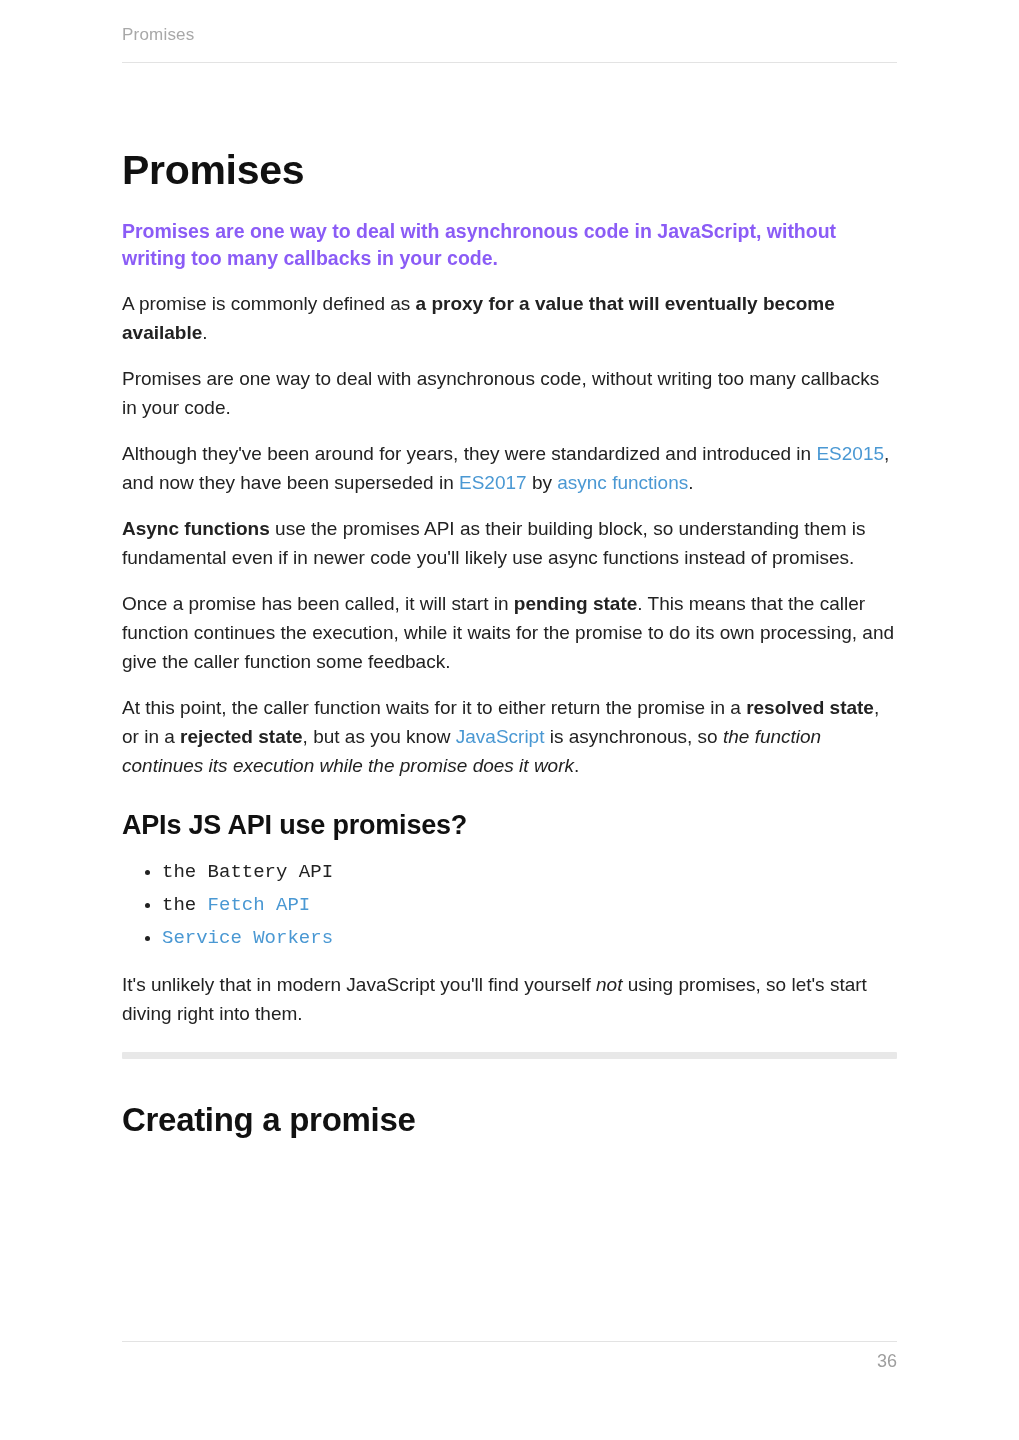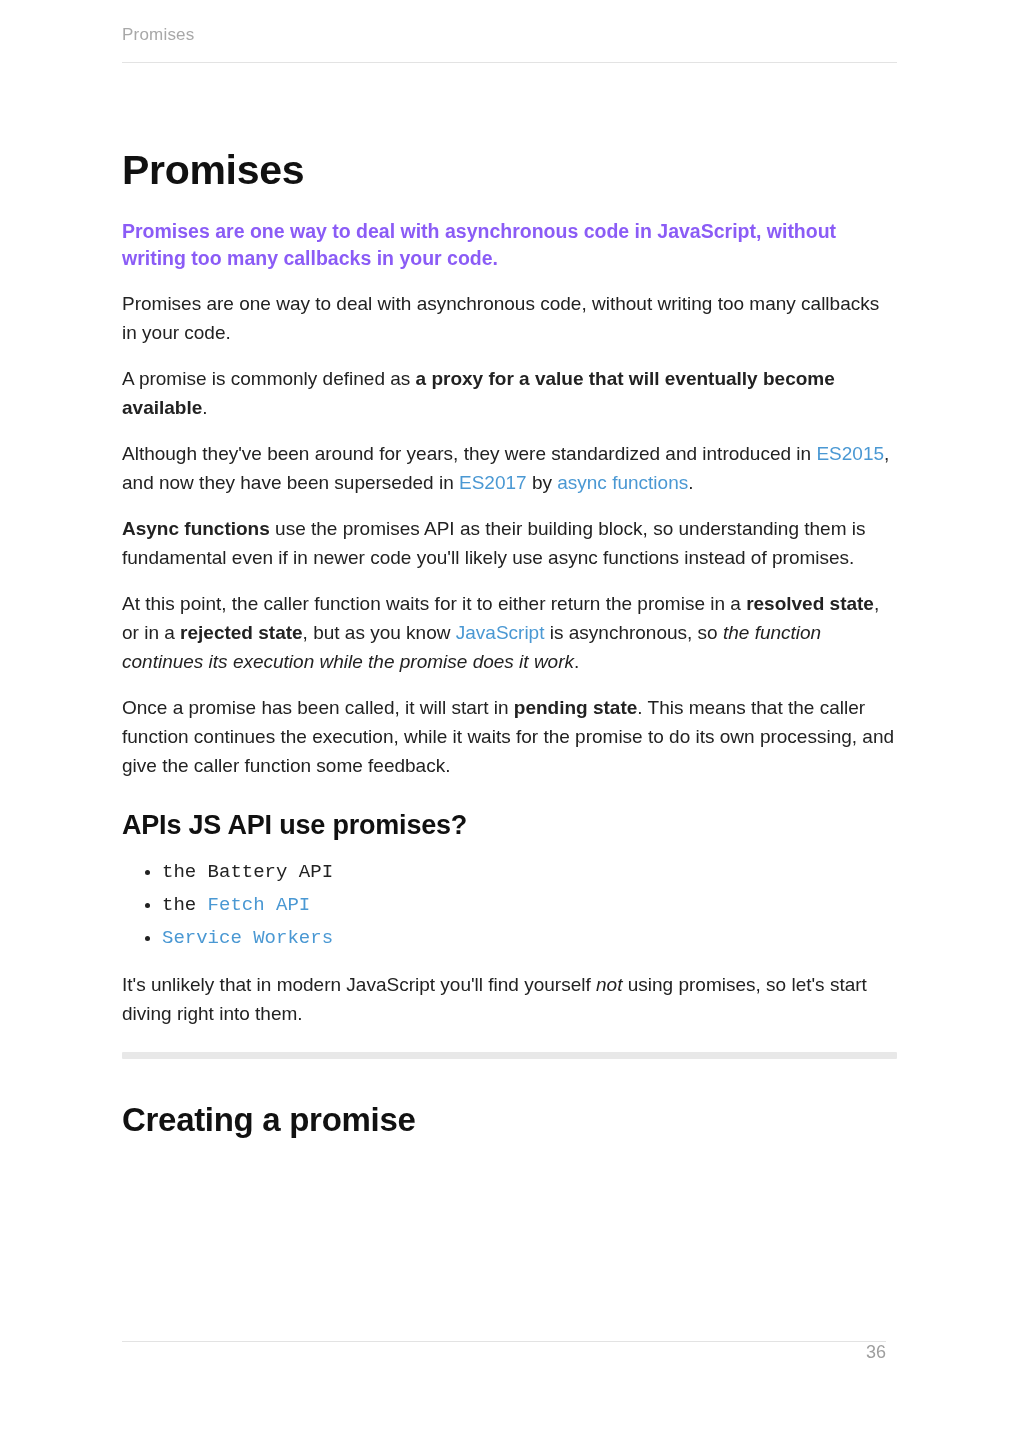--- a/index.html
+++ b/index.html
@@ -93,47 +93,48 @@
   .divider {
     height: 7px;
     background: var(--divider-gray);
     border-radius: 1px;
     margin: 24px 0 0 0;
   }
   
   .doc-footer {
     position: absolute;
     left: 122px;
-    right: 133px;
+    right: 122px;
     top: 1341px;
     border-top: 1px solid var(--rule-gray);
+    padding-top: 9px;
   }
   .page-number {
     text-align: right;
     font-size: 18px;
     color: #9e9e9e;
   }
 </style>
 </head>
 <body>
 
 <div class="page">
   <header class="doc-header">
     <div class="doc-header-title">Promises</div>
   </header>
 
   <main>
       <h1><span>Promises</span></h1>
       <p class="lead"><span>Promises are one way to deal with asynchronous code in JavaScript, without writing too many callbacks in your code.</span></p>
+      <p><span>A promise is commonly defined as </span><strong>a proxy for a value that will eventually become available</strong><span>.</span></p>
       <p><span>Promises are one way to deal with asynchronous code, without writing too many callbacks in your code.</span></p>
-      <p><span>A promise is commonly defined as </span><strong>a proxy for a value that will eventually become available</strong><span>.</span></p>
       <p><span>Although they've been around for years, they were standardized and introduced in </span><a href="#">ES2015</a><span>, and now they have been superseded in </span><a href="#">ES2017</a><span> by </span><a href="#">async functions</a><span>.</span></p>
       <p><strong>Async functions</strong><span> use the promises API as their building block, so understanding them is fundamental even if in newer code you'll likely use async functions instead of promises.</span></p>
+      <p><span>Once a promise has been called, it will start in </span><strong>pending state</strong><span>. This means that the caller function continues the execution, while it waits for the promise to do its own processing, and give the caller function some feedback.</span></p>
       <p><span>At this point, the caller function waits for it to either return the promise in a </span><strong>resolved state</strong><span>, or in a </span><strong>rejected state</strong><span>, but as you know </span><a href="#">JavaScript</a><span> is asynchronous, so </span><em>the function continues its execution while the promise does it work</em><span>.</span></p>
-      <p><span>Once a promise has been called, it will start in </span><strong>pending state</strong><span>. This means that the caller function continues the execution, while it waits for the promise to do its own processing, and give the caller function some feedback.</span></p>
       <h2><span>APIs JS API use promises?</span></h2>
       <ul>
         <li><span>the Battery API</span></li>
         <li><span>the </span><a href="#">Fetch API</a></li>
         <li><a href="#">Service Workers</a></li>
       </ul>
       <p><span>It's unlikely that in modern JavaScript you'll find yourself </span><em>not</em><span> using promises, so let's start diving right into them.</span></p>
       <div class="divider"></div>
       <h1 class="h1-second"><span>Creating a promise</span></h1>
     </main>

